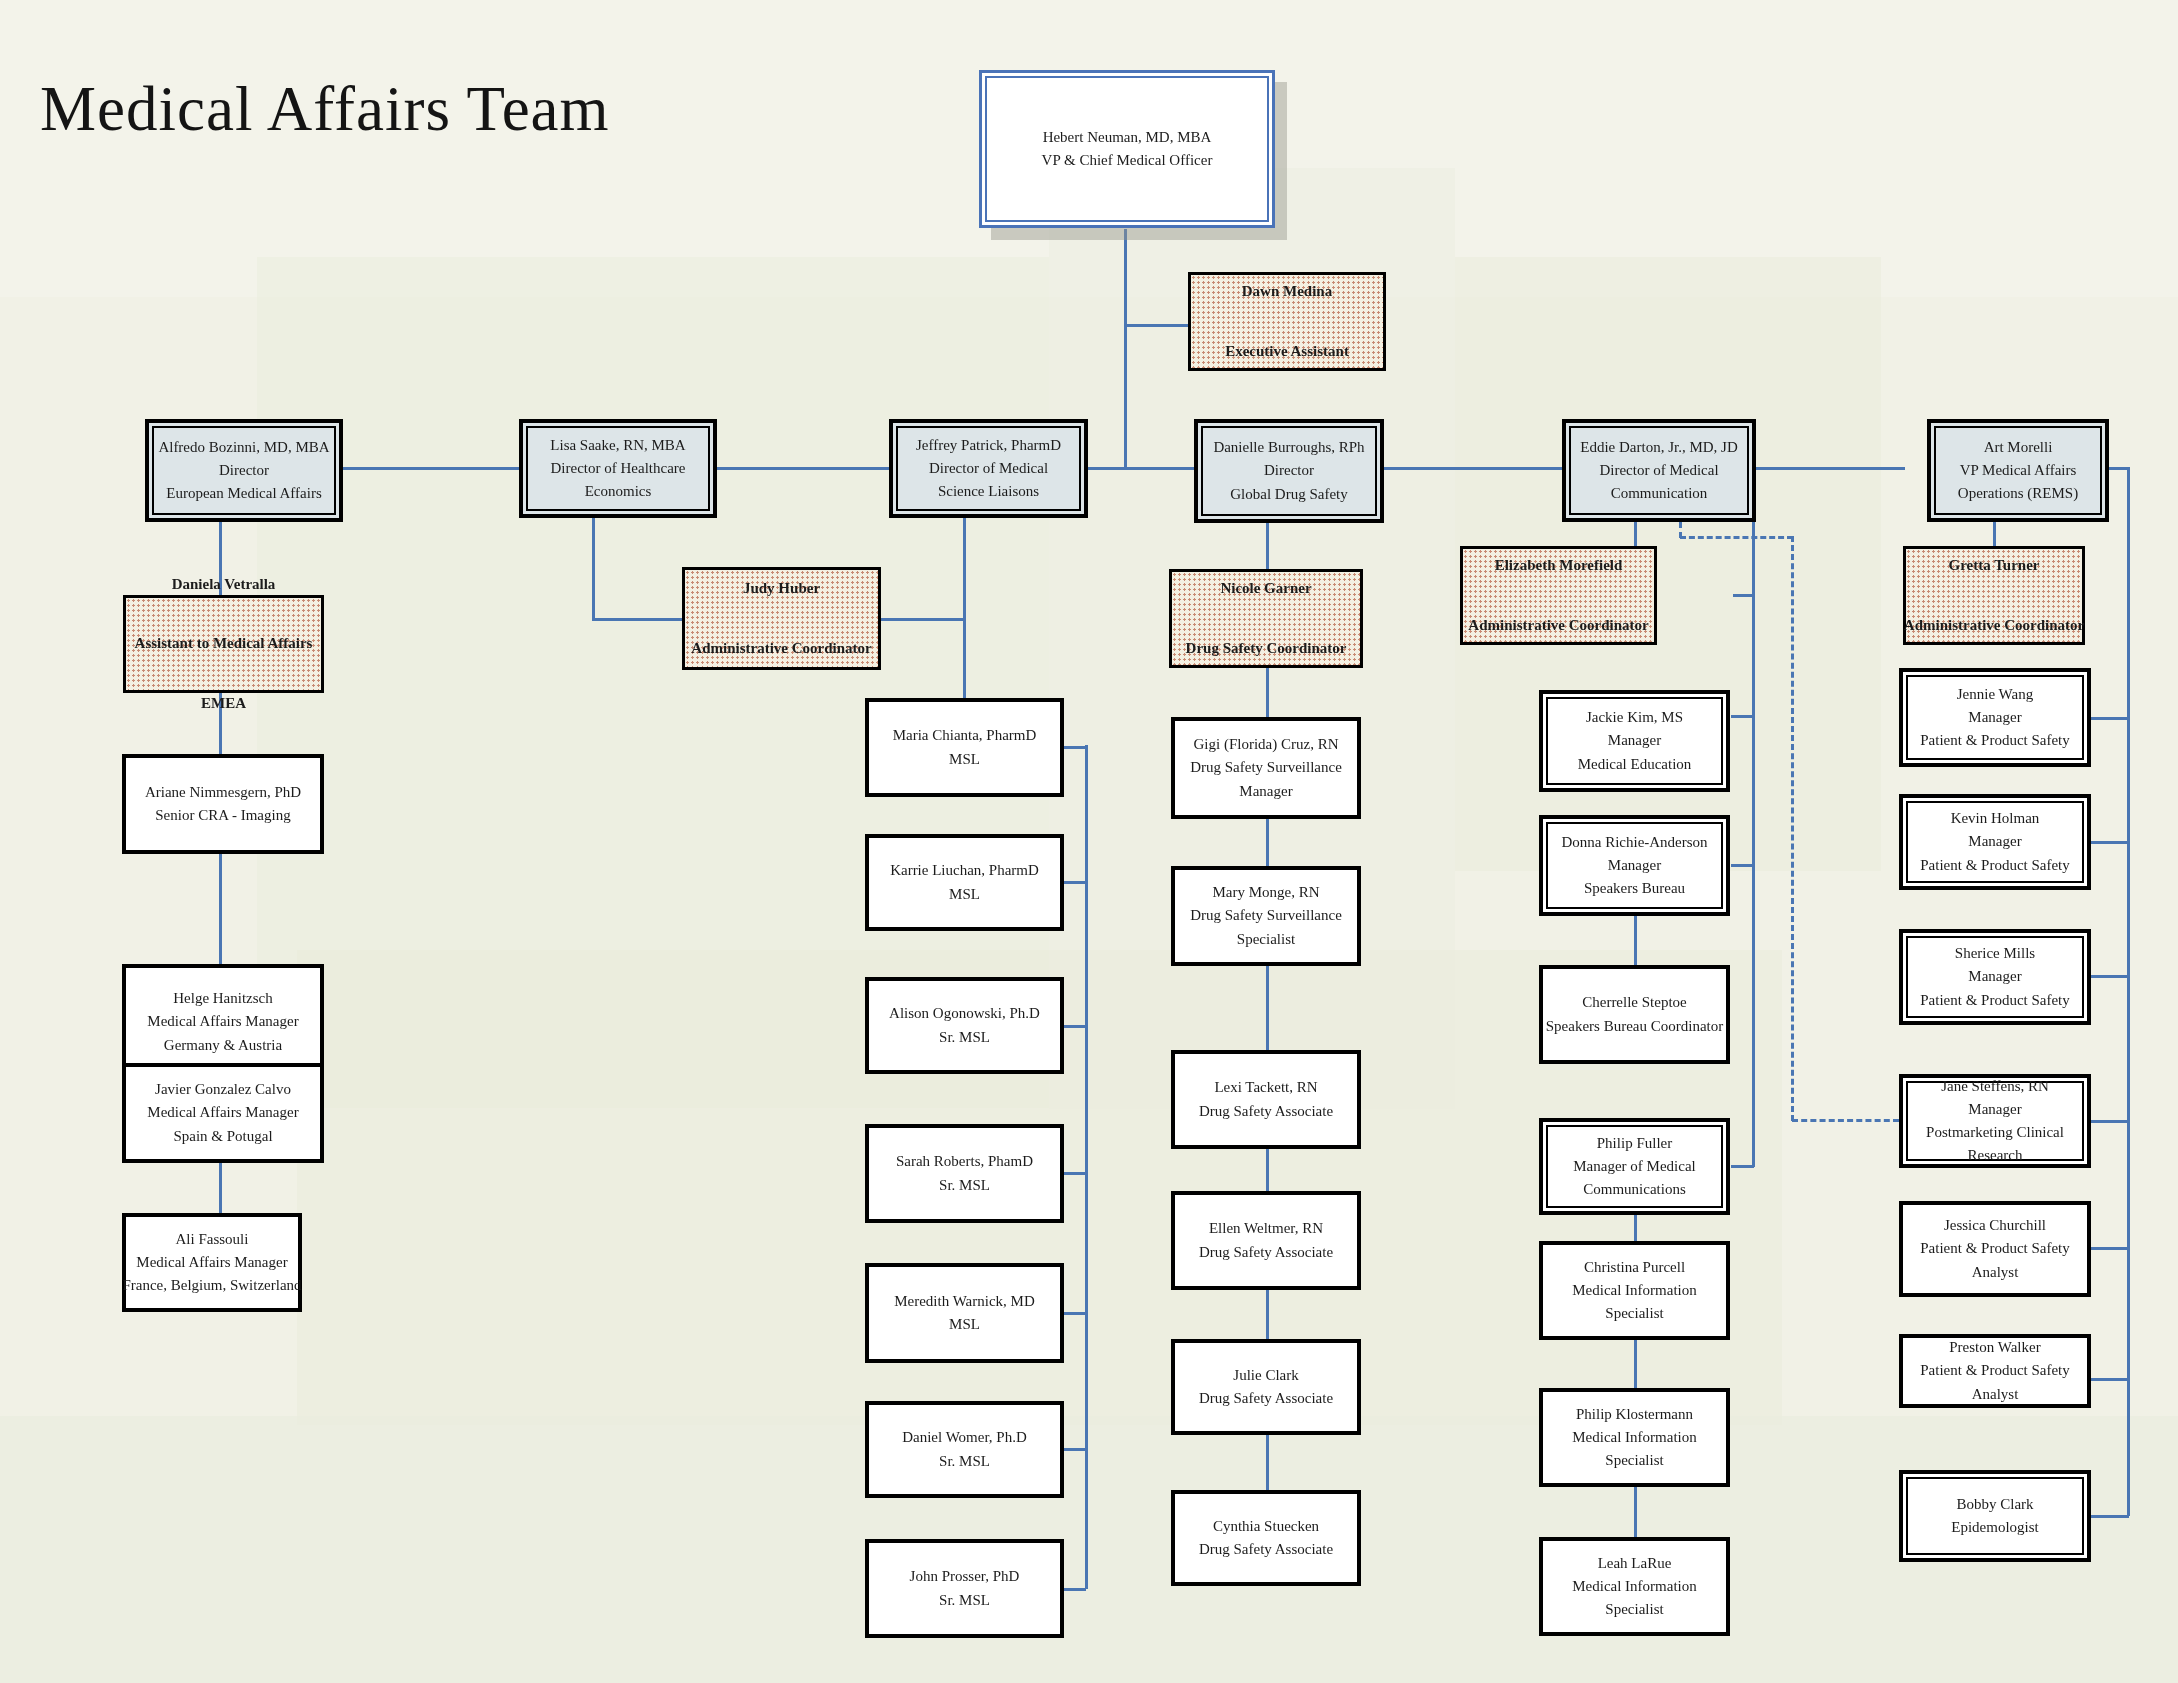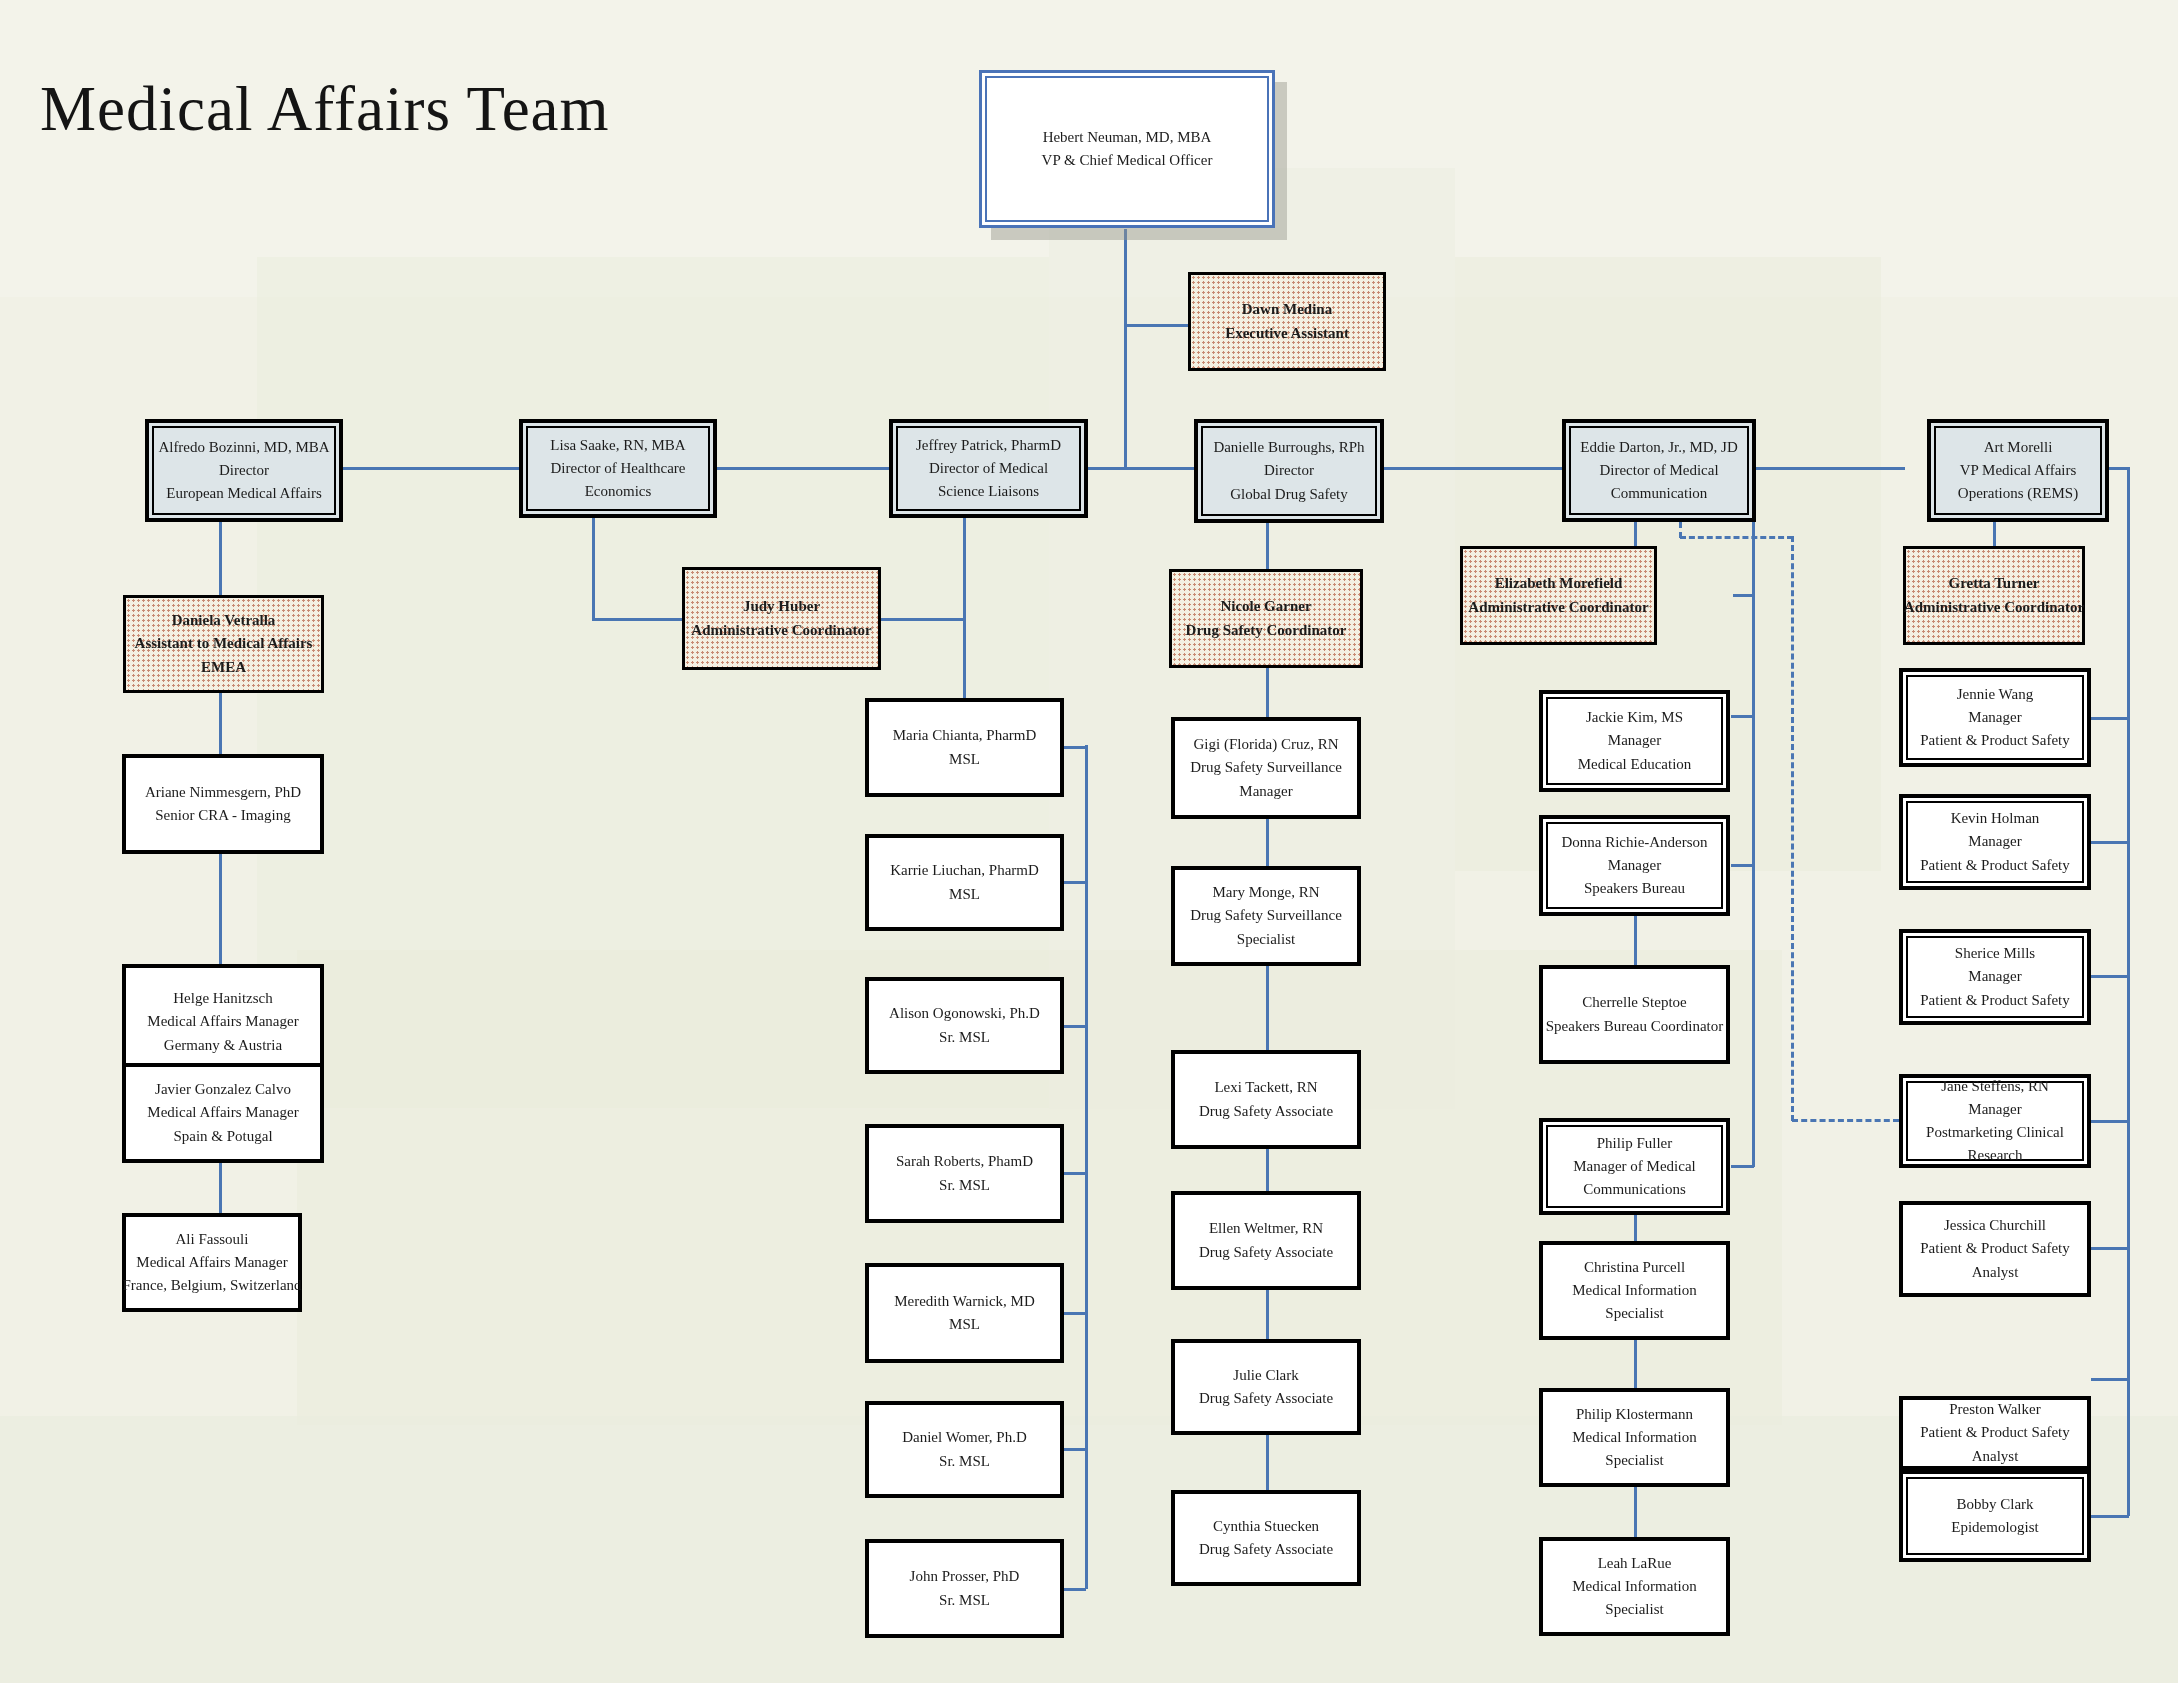--- a/index.html
+++ b/index.html
@@ -14,21 +14,21 @@
   .plain{border:4px solid #000;}
   .double{border:4px solid #000;
           box-shadow:inset 0 0 0 3px #fff, inset 0 0 0 5px #000;}
   .director{background:var(--director-fill,#dde5e8);border:4px solid #000;
           box-shadow:inset 0 0 0 3px var(--director-fill,#dde5e8), inset 0 0 0 5px #000;margin-left:24px;}
   .top-node{background:#fff;border:3px solid var(--accent-blue,#4a73b8);
           box-shadow:inset 0 0 0 3px #fff, inset 0 0 0 5px var(--accent-blue,#4a73b8),
                      12px 12px 0 0 rgba(150,150,140,0.45);}
   .hatched{border:3px solid #000;font-weight:bold;background-color:#f4f0e2;
           background-image:radial-gradient(circle, var(--hatch-dot,rgba(170,70,40,.6)) 1px, transparent 1.4px);
-          background-size:5px 5px;}
+          background-size:5px 5px;gap:36px;}
   .hl{position:absolute;height:3px;background:var(--connector,#4a76b3);z-index:1;}
   .vl{position:absolute;width:3px;background:var(--connector,#4a76b3);z-index:1;}
   .hd{position:absolute;height:0;border-top:3px dashed var(--connector,#4a76b3);z-index:1;}
   .vd{position:absolute;width:0;border-left:3px dashed var(--connector,#4a76b3);z-index:1;}
 </style>
 </head>
 <body>
 
 <div class="bg" style="left:0;top:0;width:2178px;height:297px;background:#f3f3ea;"></div>
 <div class="bg" style="left:257px;top:257px;width:792px;height:851px;background:#e9ecdc;opacity:.55;"></div>
@@ -272,21 +272,21 @@
     <div>Jane Steffens, RN</div>
     <div>Manager</div>
     <div>Postmarketing Clinical</div>
     <div>Research</div>
   </div>
 <div class="node plain" style="left:1899px;top:1201px;width:192px;height:96px">
     <div>Jessica Churchill</div>
     <div>Patient &amp; Product Safety</div>
     <div>Analyst</div>
   </div>
-<div class="node plain" style="left:1899px;top:1396px;width:192px;height:74px">
+<div class="node plain" style="left:1899px;top:1334px;width:192px;height:74px">
     <div>Preston Walker</div>
     <div>Patient &amp; Product Safety</div>
     <div>Analyst</div>
   </div>
 <div class="node double" style="left:1899px;top:1470px;width:192px;height:92px">
     <div>Bobby Clark</div>
     <div>Epidemologist</div>
   </div>
 
 

